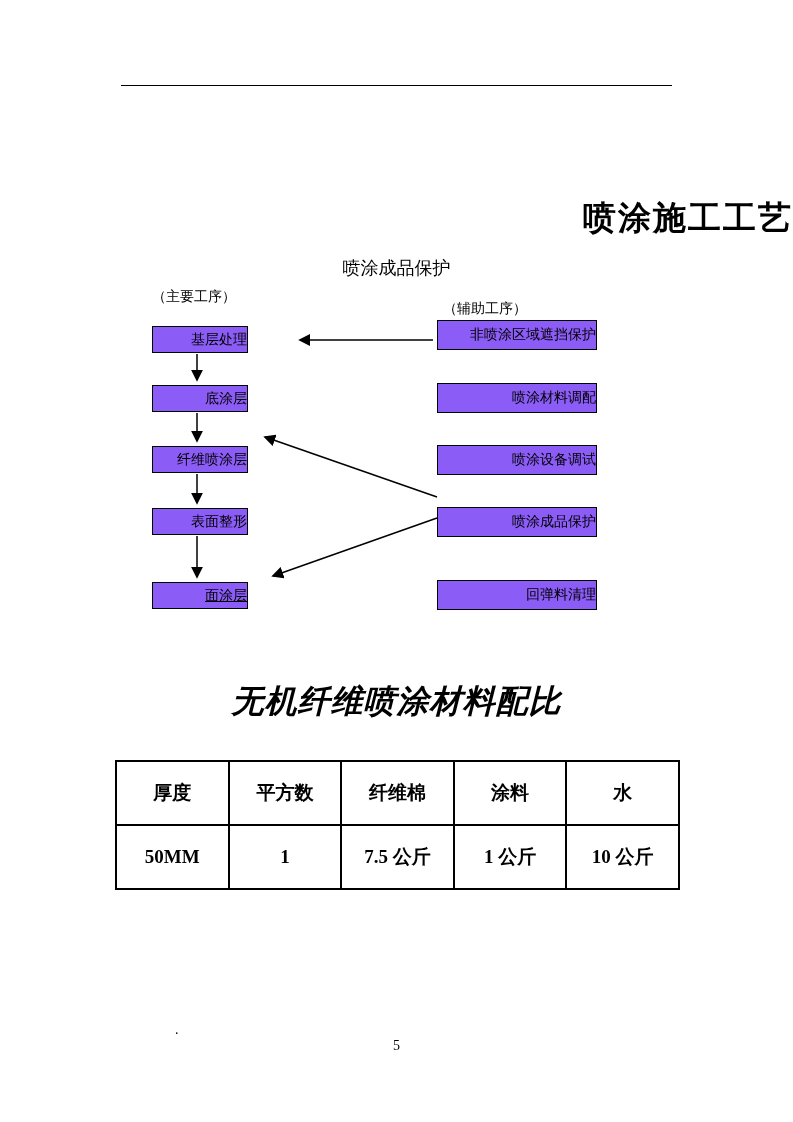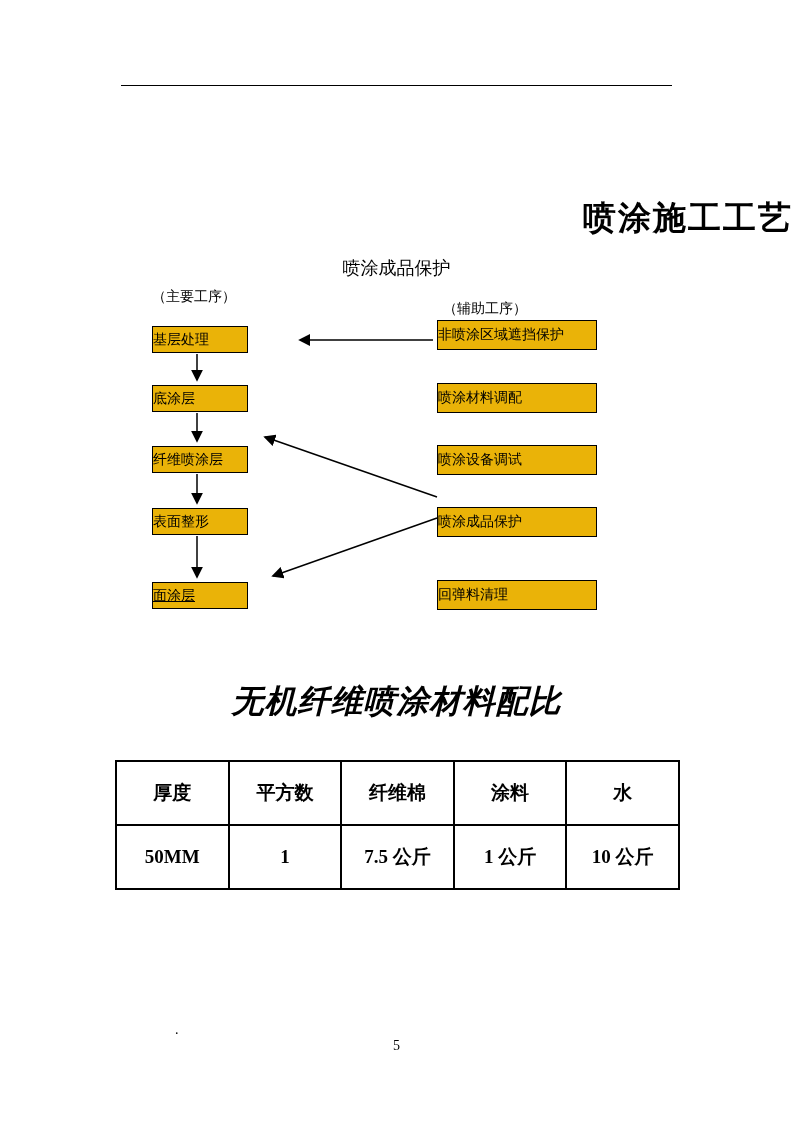--- a/index.html
+++ b/index.html
@@ -47,23 +47,23 @@
     white-space: nowrap;
   }
   .col-label.left { left: 152px; top: 288px; }
   .col-label.right { left: 443px; top: 288px; margin-top: 12px; }
 
   .flow-box {
     position: absolute;
     border: 1px solid #000;
     display: flex;
     align-items: center;
-    justify-content: flex-start;
-    font-size: 14px;
-    background: #eab308;
+    justify-content: flex-end;
+    font-size: 14px;
+    background: #8b5cf6;
     box-sizing: border-box;
     white-space: nowrap;
   }
   .main-box { left: 152px; width: 96px; height: 27px; }
   .aux-box  { left: 437px; width: 160px; height: 30px; }
 
   .m1 { top: 326px; }
   .m2 { top: 385px; }
   .m3 { top: 446px; }
   .m4 { top: 508px; }

